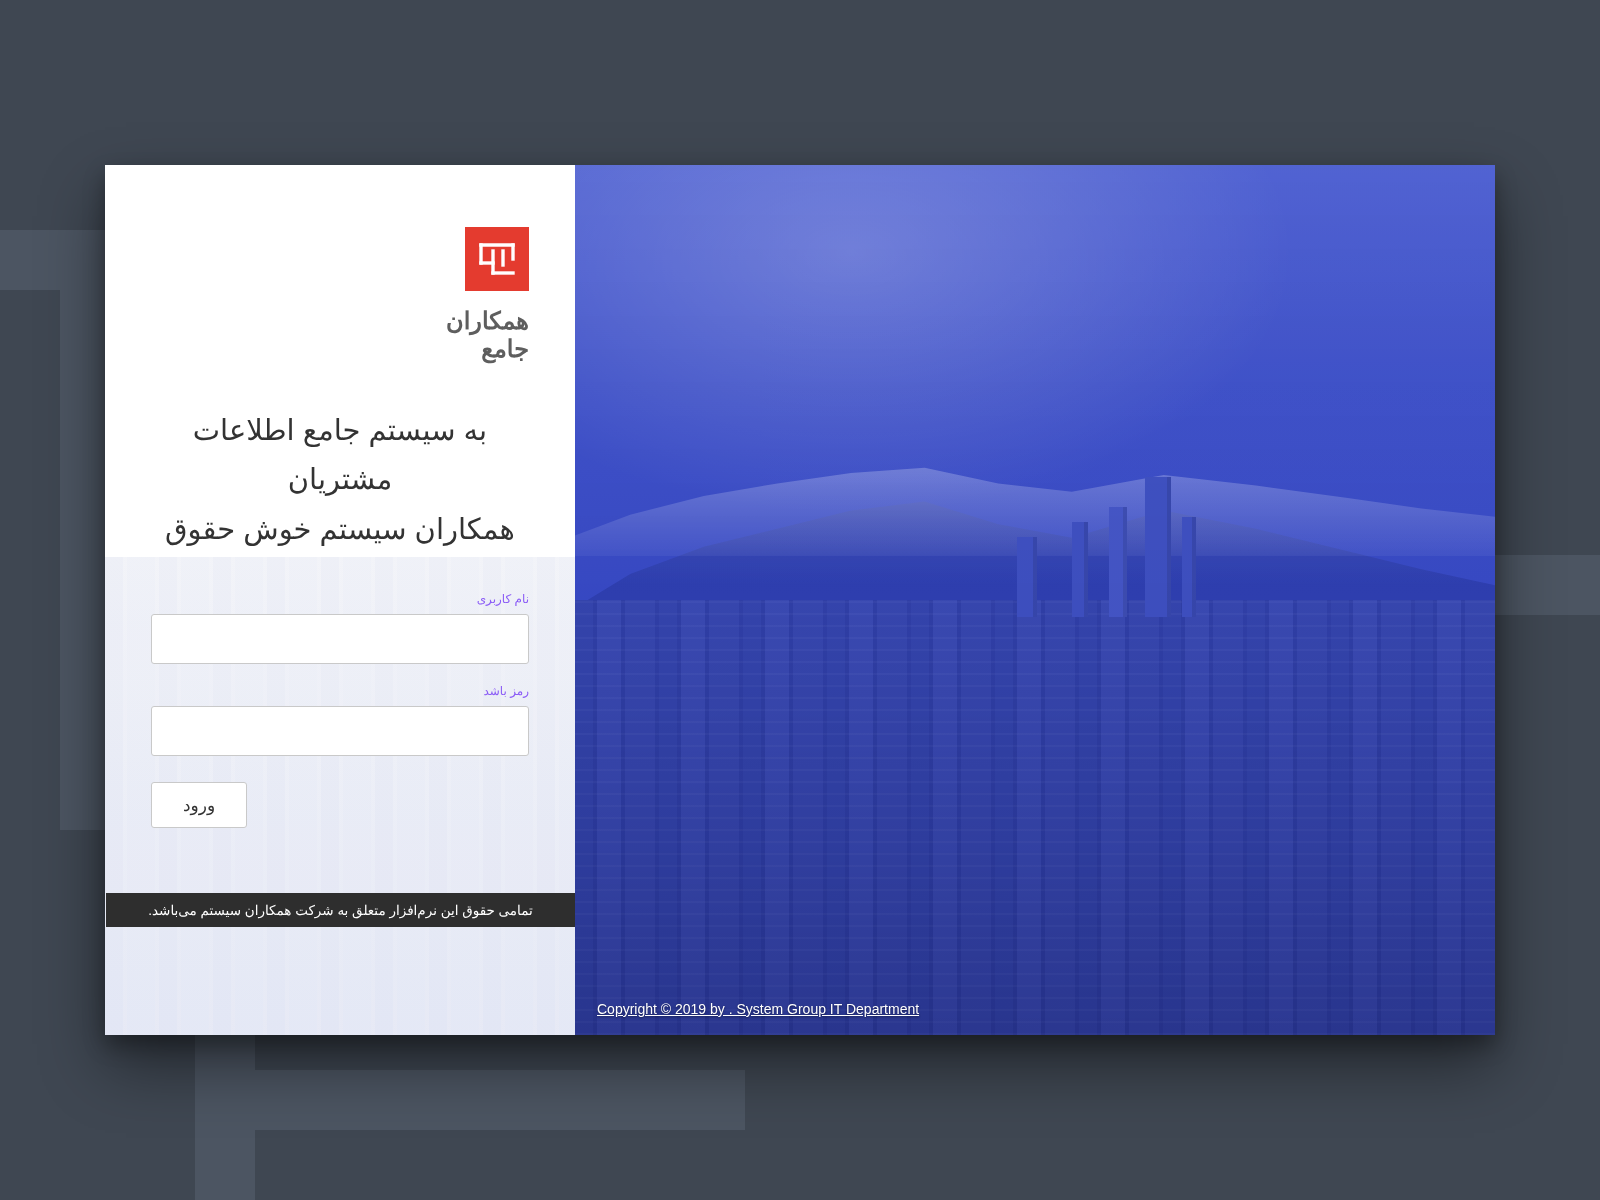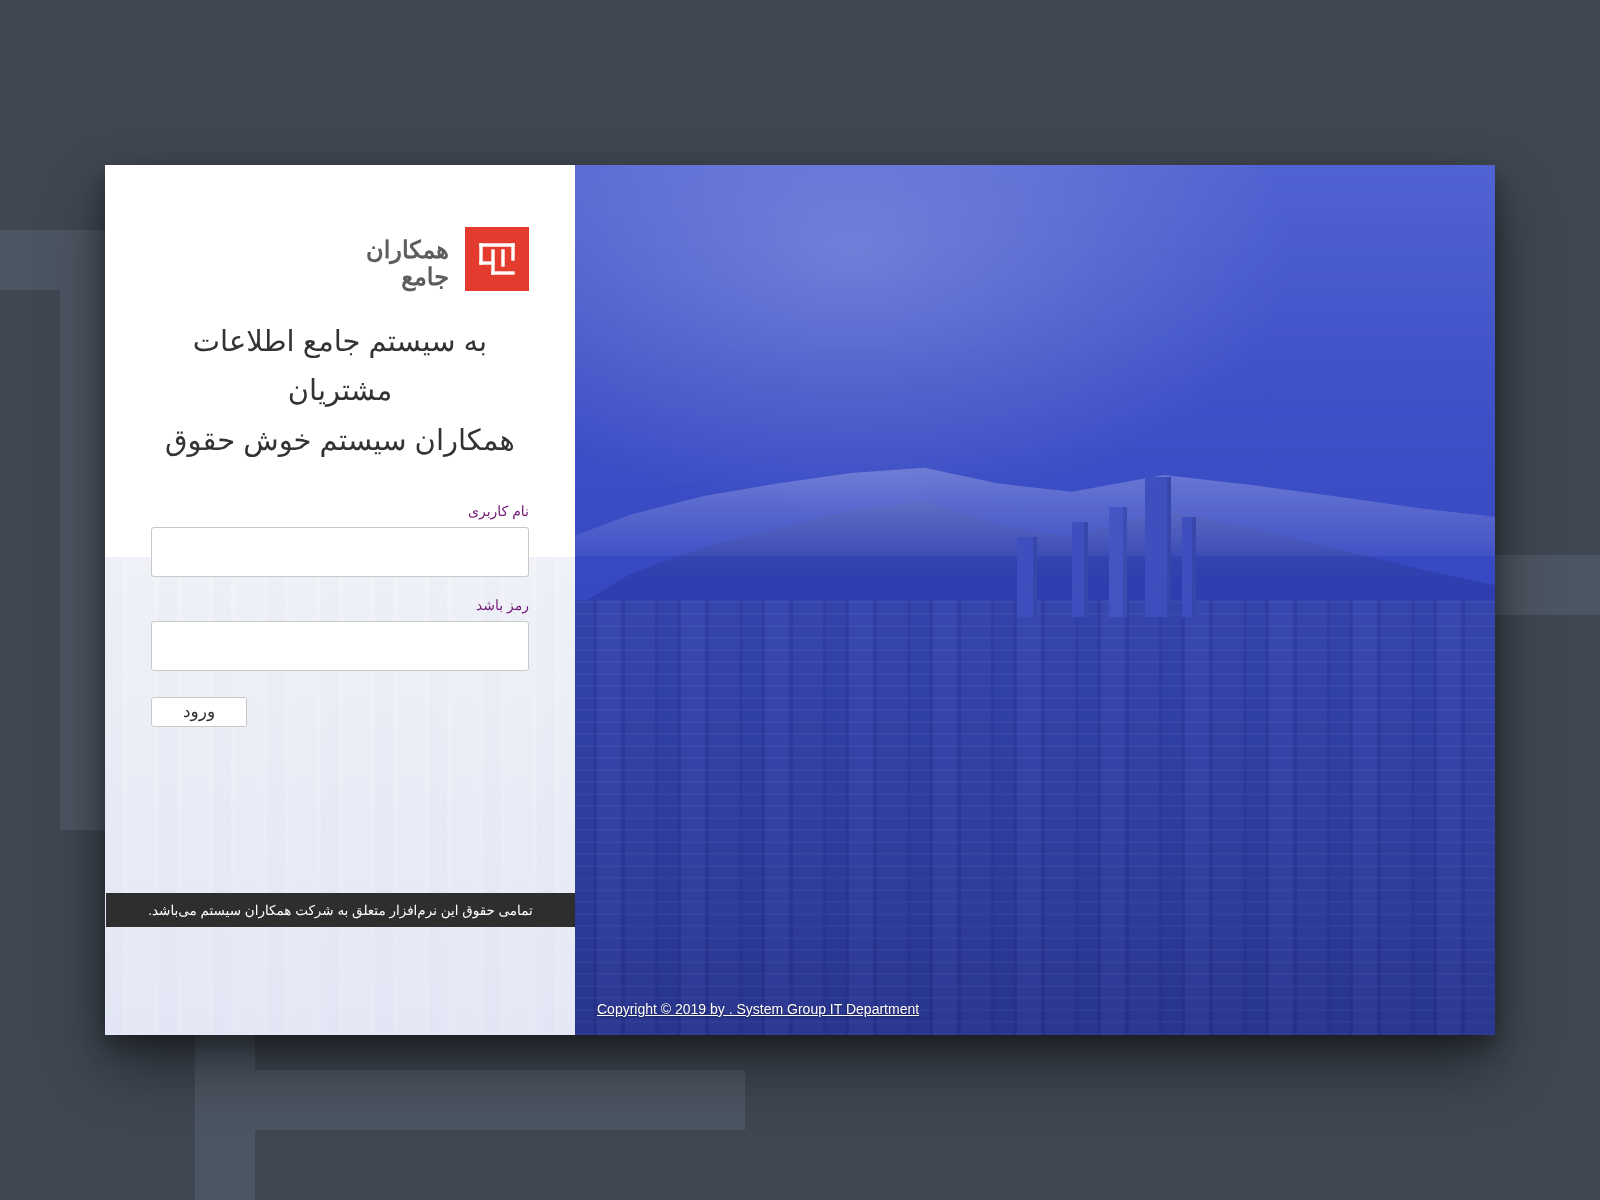--- a/index.html
+++ b/index.html
@@ -124,27 +124,28 @@
     position: absolute; left: 0; right: 0; bottom: 0; height: 55%;
     background:
       repeating-linear-gradient(90deg,
         rgba(160,170,210,0.18) 0 18px, rgba(150,160,200,0.12) 18px 22px,
         rgba(170,180,215,0.18) 22px 50px, rgba(150,160,200,0.12) 50px 54px),
       linear-gradient(180deg, rgba(255,255,255,0) 0%, rgba(230,234,250,0.35) 60%, rgba(225,230,248,0.45) 100%);
     pointer-events: none;
   }
   .logo-row {
     display: flex;
-    align-items: flex-end;
+    align-items: flex-start;
     justify-content: flex-start;
     gap: 16px;
     direction: rtl;
-    margin-bottom: 26px;
+    margin-bottom: 44px;
     position: relative;
     z-index: 2;
+    flex-direction: column;
   }
   .logo-mark {
     width: 64px; height: 64px;
     background: #e43b2f;
     display: flex; align-items: center; justify-content: center;
     flex-shrink: 0;
   }
   .logo-mark svg { width: 44px; height: 44px; }
   .logo-text {
     display: flex; flex-direction: column;
@@ -160,22 +161,22 @@
     line-height: 1.7;
     font-weight: 400;
     margin-bottom: 38px;
     position: relative;
     z-index: 2;
   }
   .field { margin-bottom: 20px; position: relative; z-index: 2; }
   .field-label {
     display: block;
     text-align: right;
-    font-size: 14px;
-    color: #701a75;
+    font-size: 12px;
+    color: #8b5cf6;
     margin-bottom: 8px;
   }
   .field-input {
     width: 100%;
     height: 50px;
     border: 1px solid #c9c9c9;
     border-radius: 3px;
     background: #fff;
     font-size: 16px;
     padding: 0 12px;
@@ -184,21 +185,21 @@
   }
   .actions {
     display: flex;
     justify-content: flex-end;
     margin-top: 6px;
     position: relative;
     z-index: 2;
   }
   .login-btn {
     min-width: 96px;
-    height: 30px;
+    height: 46px;
     padding: 0 22px;
     background: #fff;
     border: 1px solid #c9c9c9;
     border-radius: 3px;
     font-size: 17px;
     color: #333;
     cursor: pointer;
   }
 
   .rights-bar {

